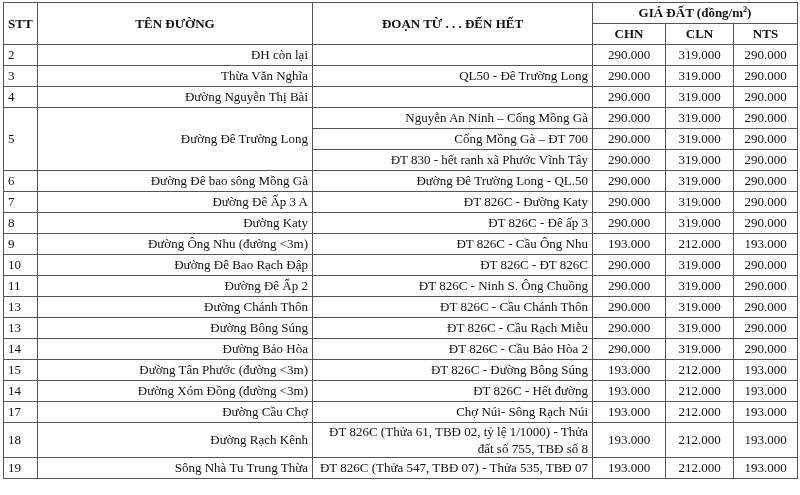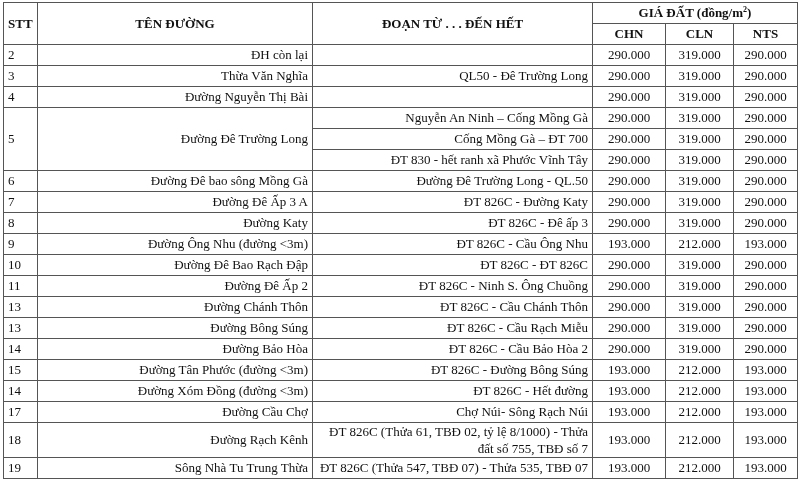--- a/index.html
+++ b/index.html
@@ -188,21 +188,21 @@
       <td class="c-stt">17</td>
       <td class="c-left">Đường Cầu Chợ</td>
       <td class="c-left">Chợ Núi- Sông Rạch Núi</td>
       <td class="c-num">193.000</td>
       <td class="c-num">212.000</td>
       <td class="c-num">193.000</td>
     </tr>
     <tr>
       <td class="c-stt">18</td>
       <td class="c-left">Đường Rạch Kênh</td>
-      <td class="c-left wrap">ĐT 826C (Thửa 61, TBĐ 02, tỷ lệ 8/1000) - Thửa đất số 755, TBĐ số 7</td>
+      <td class="c-left wrap">ĐT 826C (Thửa 61, TBĐ 02, tỷ lệ 1/1000) - Thửa đất số 755, TBĐ số 8</td>
       <td class="c-num">193.000</td>
       <td class="c-num">212.000</td>
       <td class="c-num">193.000</td>
     </tr>
     <tr>
       <td class="c-stt">19</td>
       <td class="c-left">Sông Nhà Tu Trung Thừa</td>
       <td class="c-left">ĐT 826C (Thửa 547, TBĐ 07) - Thửa 535, TBĐ 07</td>
       <td class="c-num">193.000</td>
       <td class="c-num">212.000</td>

